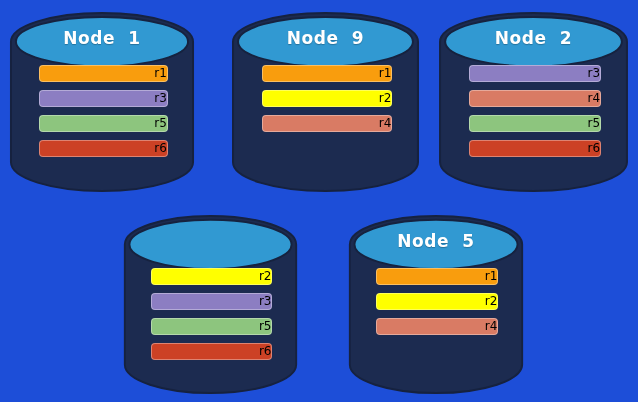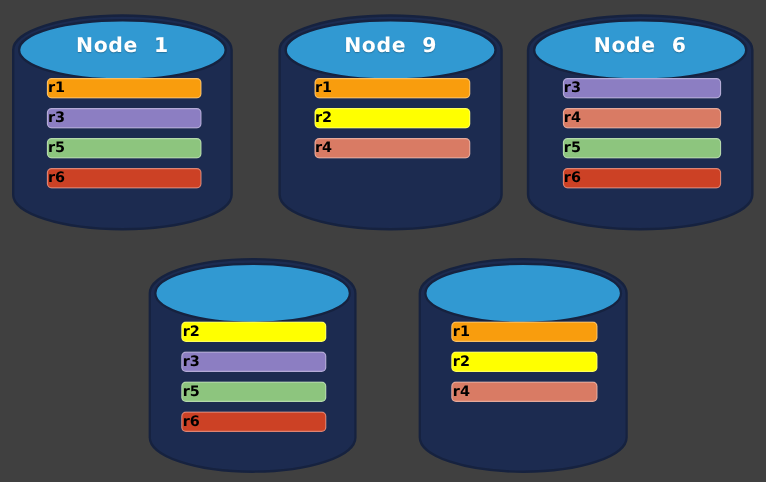--- a/index.html
+++ b/index.html
@@ -5,21 +5,21 @@
   html, body {
     margin: 0;
     padding: 0;
     background: #ffffff;
     font-family: "DejaVu Sans", "Liberation Sans", sans-serif;
   }
   .canvas {
     position: relative;
     width: 638px;
     height: 402px;
-    background: #404040;
+    background: #1d4ed8;
     overflow: hidden;
   }
   .node {
     position: absolute;
   }
   .node.n1 { left: 8px;   top: 8px;   width: 188px; height: 188px; }
   .node.n2 { left: 230px; top: 8px;   width: 191px; height: 188px; }
   .node.n3 { left: 437px; top: 8px;   width: 193px; height: 188px; }
   .node.n4 { left: 122px; top: 211px; width: 177px; height: 187px; }
   .node.n5 { left: 347px; top: 211px; width: 178px; height: 187px; }
@@ -50,23 +50,23 @@
     top: 57px;
     left: 16.5%;
     right: 15%;
   }
   .bar {
     box-sizing: border-box;
     height: 17px;
     margin-bottom: 8px;
     border-radius: 4px;
     border: 1px solid rgba(255,255,255,0.35);
-    text-align: left;
+    text-align: right;
     font-size: 12px;
-    font-weight: bold;
+    font-weight: normal;
     line-height: 15px;
     color: var(--bar-text, #000000);
   }
 </style>
 </head>
 <body>
 
 <div class="canvas">
 
   <div class="node n1">
@@ -94,21 +94,21 @@
       <div class="bar" style="background: rgb(255, 255, 0);">r2</div>
       <div class="bar" style="background: rgb(217, 123, 100);">r4</div>
     </div>
   </div>
 
   <div class="node n3">
     <svg class="cyl" viewBox="0 0 190 190" preserveAspectRatio="none">
       <path class="body" d="M3,34 A92,29 0 0 1 187,34 L187,156 A92,29 0 0 1 3,156 Z"></path>
       <ellipse class="lid" cx="95" cy="34" rx="87" ry="25"></ellipse>
     </svg>
-    <div class="node-title">Node 6</div>
+    <div class="node-title">Node 2</div>
     <div class="bars">
       <div class="bar" style="background: rgb(140, 126, 194);">r3</div>
       <div class="bar" style="background: rgb(217, 123, 100);">r4</div>
       <div class="bar" style="background: rgb(141, 197, 126);">r5</div>
       <div class="bar" style="background: rgb(204, 65, 37);">r6</div>
     </div>
   </div>
 
   <div class="node n4">
     <svg class="cyl" viewBox="0 0 190 190" preserveAspectRatio="none">
@@ -121,20 +121,21 @@
       <div class="bar" style="background: rgb(141, 197, 126);">r5</div>
       <div class="bar" style="background: rgb(204, 65, 37);">r6</div>
     </div>
   </div>
 
   <div class="node n5">
     <svg class="cyl" viewBox="0 0 190 190" preserveAspectRatio="none">
       <path class="body" d="M3,34 A92,29 0 0 1 187,34 L187,156 A92,29 0 0 1 3,156 Z"></path>
       <ellipse class="lid" cx="95" cy="34" rx="87" ry="25"></ellipse>
     </svg>
+    <div class="node-title">Node 5</div>
     <div class="bars">
       <div class="bar" style="background: rgb(249, 157, 13);">r1</div>
       <div class="bar" style="background: rgb(255, 255, 0);">r2</div>
       <div class="bar" style="background: rgb(217, 123, 100);">r4</div>
     </div>
   </div>
 
 </div>
 
 </body></html>

